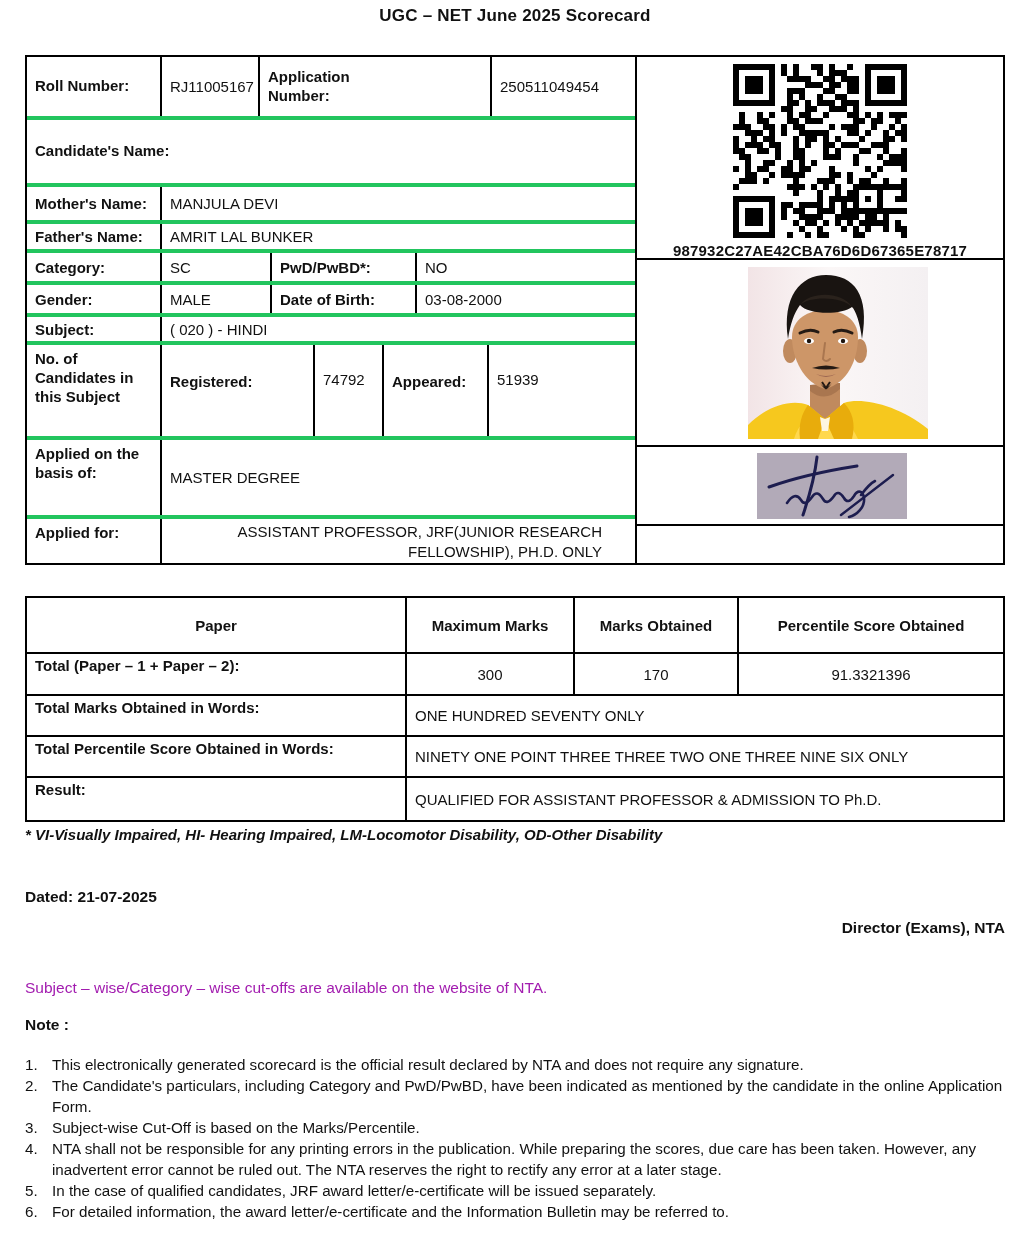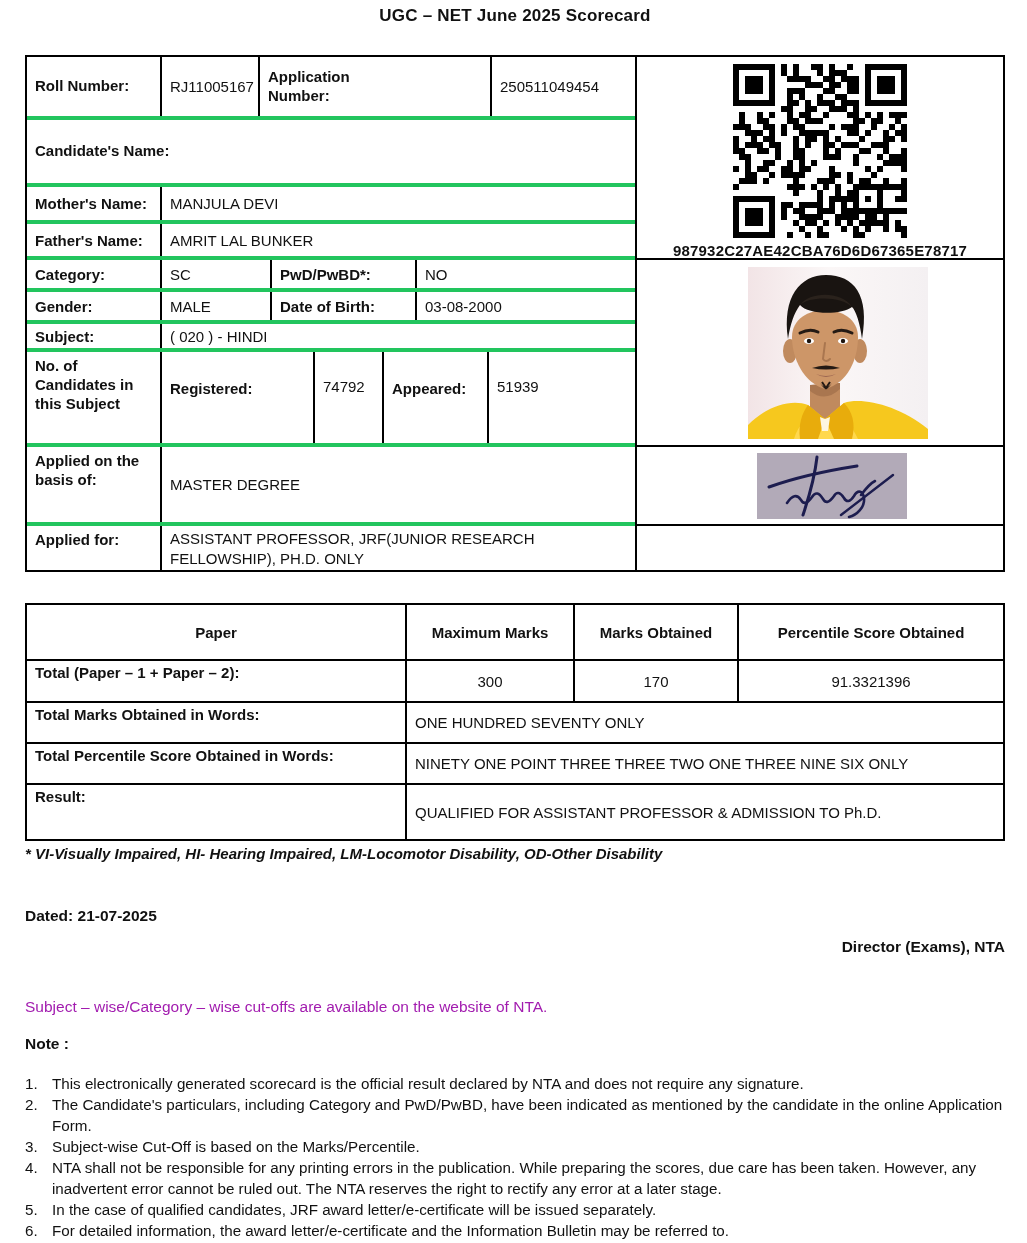--- a/index.html
+++ b/index.html
@@ -19,41 +19,41 @@
   .top{align-items:flex-start;padding-top:5px;}
   .w-label{width:135px;flex:none;}
   .w-rollval{width:98px;flex:none;}
   .w-applbl{width:232px;flex:none;}
   .w-catval{width:110px;flex:none;}
   .w-cat2lbl{width:145px;flex:none;}
   .w-reglbl{width:153px;flex:none;}
   .w-regval{width:69px;flex:none;}
   .w-applbl2{width:105px;flex:none;}
   .applbl-inner{max-width:100px;display:inline-block;line-height:1.25;}
-  .appliedfor-inner{max-width:432px;display:inline-block;line-height:1.3;}
+  .appliedfor-inner{max-width:432px;display:inline-block;line-height:1.3;text-align:right;}
   .lh{line-height:1.25;}
   .pt20{padding-top:28px;align-items:flex-start;}
 
   .rcell{border-bottom:2px solid #000;box-sizing:border-box;flex:none;display:flex;flex-direction:column;align-items:center;}
   .rcell:last-child{border-bottom:none;flex:1;}
   .qr-cell{justify-content:space-between;padding-top:7px;}
   .qr-hash{font-size:15px;font-weight:bold;letter-spacing:.2px;padding-bottom:1px;white-space:nowrap;}
   .photo-cell{justify-content:flex-start;padding-top:7px;align-items:flex-start;}
   .photo-frame{margin-left:111px;width:180px;height:172px;}
   .sig-cell{align-items:flex-start;justify-content:center;}
   .sig-frame{margin-left:120px;width:150px;height:66px;background:#b2aab8;}
 
   
   table.marks{border-collapse:collapse;width:980px;margin-top:31px;table-layout:fixed;}
   table.marks th,table.marks td{border:2px solid #000;font-size:15px;padding:3px 8px;}
   table.marks th{font-weight:bold;text-align:center;height:48px;}
   .cell-lbl{font-weight:bold;text-align:left;vertical-align:top;padding-top:5px;}
   .cell-num{text-align:center;vertical-align:middle;}
   .cell-words{text-align:left;vertical-align:middle;padding-left:11px;}
-  .h-total{height:42px;} .h-words{height:41px;} .h-result{height:56px;}
+  .h-total{height:42px;} .h-words{height:41px;} .h-result{height:44px;}
   th.col-paper{text-align:center;border-radius:22px;}
 
   .footnote{font-size:15px;font-weight:bold;font-style:italic;margin-top:4px;}
   .dated{font-size:15.5px;font-weight:bold;margin-top:45px;}
   .director{font-size:15.5px;font-weight:bold;text-align:right;margin-top:13px;}
   .cutoff{font-size:15.5px;margin-top:42px;}
   .note-head{font-size:15.5px;font-weight:bold;margin-top:19px;}
   .notes{margin-top:21px;font-size:15.2px;}
   .note-row{display:flex;line-height:1.38;}
   .note-num{width:27px;flex:none;}
@@ -92,21 +92,21 @@
 
       <div class="row" style="height:37px">
         <div class="cell lbl w-label">
             <span>Mother's Name:</span>
           </div>
         <div class="cell">
             <span>MANJULA DEVI</span>
           </div>
       </div>
 
-      <div class="row" style="height:36px">
+      <div class="row" style="height:29px">
         <div class="cell lbl w-label">
             <span>Father's Name:</span>
           </div>
         <div class="cell">
             <span>AMRIT LAL BUNKER</span>
           </div>
       </div>
 
       <div class="row" style="height:32px">
         <div class="cell lbl w-label">

